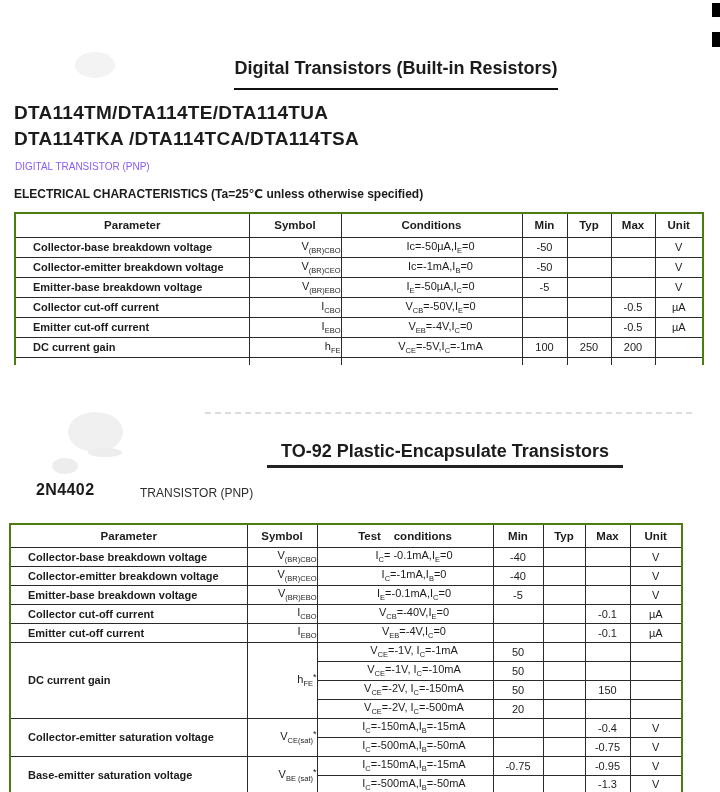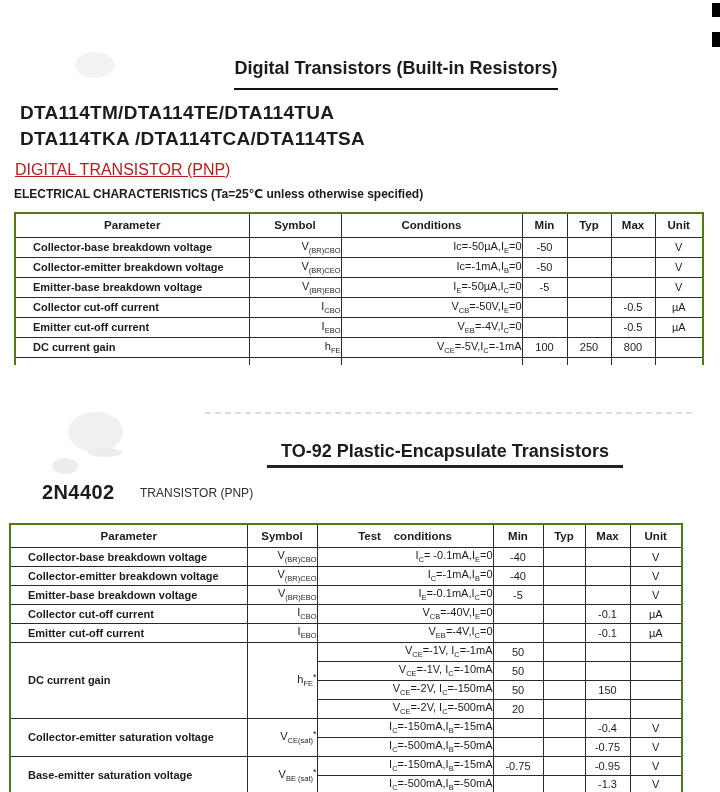--- a/index.html
+++ b/index.html
@@ -15,48 +15,48 @@
   .dash{position:absolute;left:205px;top:412px;width:487px;border-top:2px dashed #dcdcdc;}
   .blob{position:absolute;background:#ededed;border-radius:50%;}
   .b1{left:68px;top:412px;width:55px;height:40px;background:#f0f0f0;}
   .b2{left:52px;top:458px;width:26px;height:16px;}
   .b3{left:88px;top:448px;width:34px;height:9px;}
   .b4{left:75px;top:52px;width:40px;height:26px;background:#f3f3f3;}
 
   
   .h-title1{position:absolute;left:36px;top:58px;width:720px;text-align:center;font-size:18px;font-weight:bold;}
   .h-title1 span{border-bottom:2px solid #111;padding-bottom:10px;}
-  .part{position:absolute;left:20px;font-size:19px;font-weight:bold;letter-spacing:0.3px;}
+  .part{position:absolute;left:14px;font-size:19px;font-weight:bold;letter-spacing:0.3px;}
   .p1{top:102px;}
   .p2{top:128px;}
-  .devtype1{position:absolute;left:15px;top:161px;font-size:16px;color:#b91c1c;text-decoration:underline;}
+  .devtype1{position:absolute;left:15px;top:161px;font-size:10px;color:#8b5cf6;}
   .caption{position:absolute;left:14px;top:187px;font-size:12px;font-weight:bold;}
 
   
   .h-title2{position:absolute;left:85px;top:441px;width:720px;text-align:center;font-size:18px;font-weight:bold;}
   .h-title2 span{border-bottom:3px solid #222;padding:0 14px 4px 14px;}
-  .pn2{position:absolute;left:42px;top:481px;font-size:20px;font-weight:bold;letter-spacing:0.4px;}
+  .pn2{position:absolute;left:36px;top:481px;font-size:16px;font-weight:bold;letter-spacing:0.4px;}
   .devtype2{position:absolute;left:140px;top:486px;font-size:12px;color:#2e2e2e;}
 
   
   .tclip{position:absolute;overflow:hidden;}
   .t1{left:14px;top:212px;width:690px;height:153px;}
   .t2{left:9px;top:523px;width:674px;height:269px;}
   table{border-collapse:collapse;table-layout:fixed;border:2px solid #4d7c0f;}
   .t1 table{width:688px;}
   .t2 table{width:672px;}
   th,td{border:1px solid #2b2b2b;box-sizing:border-box;overflow:hidden;white-space:nowrap;padding:0;}
   th{font-size:11.5px;font-weight:bold;text-align:center;}
   .t1 th{height:24px;}
   .t2 th{height:23px;}
   .t1 td{height:20px;}
   .t2 td{height:19px;}
   td.param{font-weight:bold;font-size:11px;text-align:left;padding-left:17px;}
   td.sym{font-size:11px;text-align:right;}
-  td.cond{font-size:11px;text-align:right;padding-left:18px;}
+  td.cond{font-size:11px;text-align:center;padding-left:18px;}
   td.num{font-size:11px;text-align:center;}
   tr.stub td{height:14px;}
   sub{font-size:7.5px;vertical-align:-2.5px;}
   sup{font-size:9px;vertical-align:3px;}
 </style>
 </head>
 <body>
 
 <div class="page">
 
@@ -140,21 +140,21 @@
             <td class="num"></td>
             <td class="num">-0.5</td>
             <td class="num">µA</td>
           </tr>
           <tr>
             <td class="param">DC current gain</td>
             <td class="sym">h<sub>FE</sub></td>
             <td class="cond">V<sub>CE</sub>=-5V,I<sub>C</sub>=-1mA</td>
             <td class="num">100</td>
             <td class="num">250</td>
-            <td class="num">800</td>
+            <td class="num">200</td>
             <td class="num"></td>
           </tr>
           <tr class="stub">
             <td></td>
               <td></td>
             <td></td>
               <td></td>
             <td></td>
               <td></td>
             <td></td>

